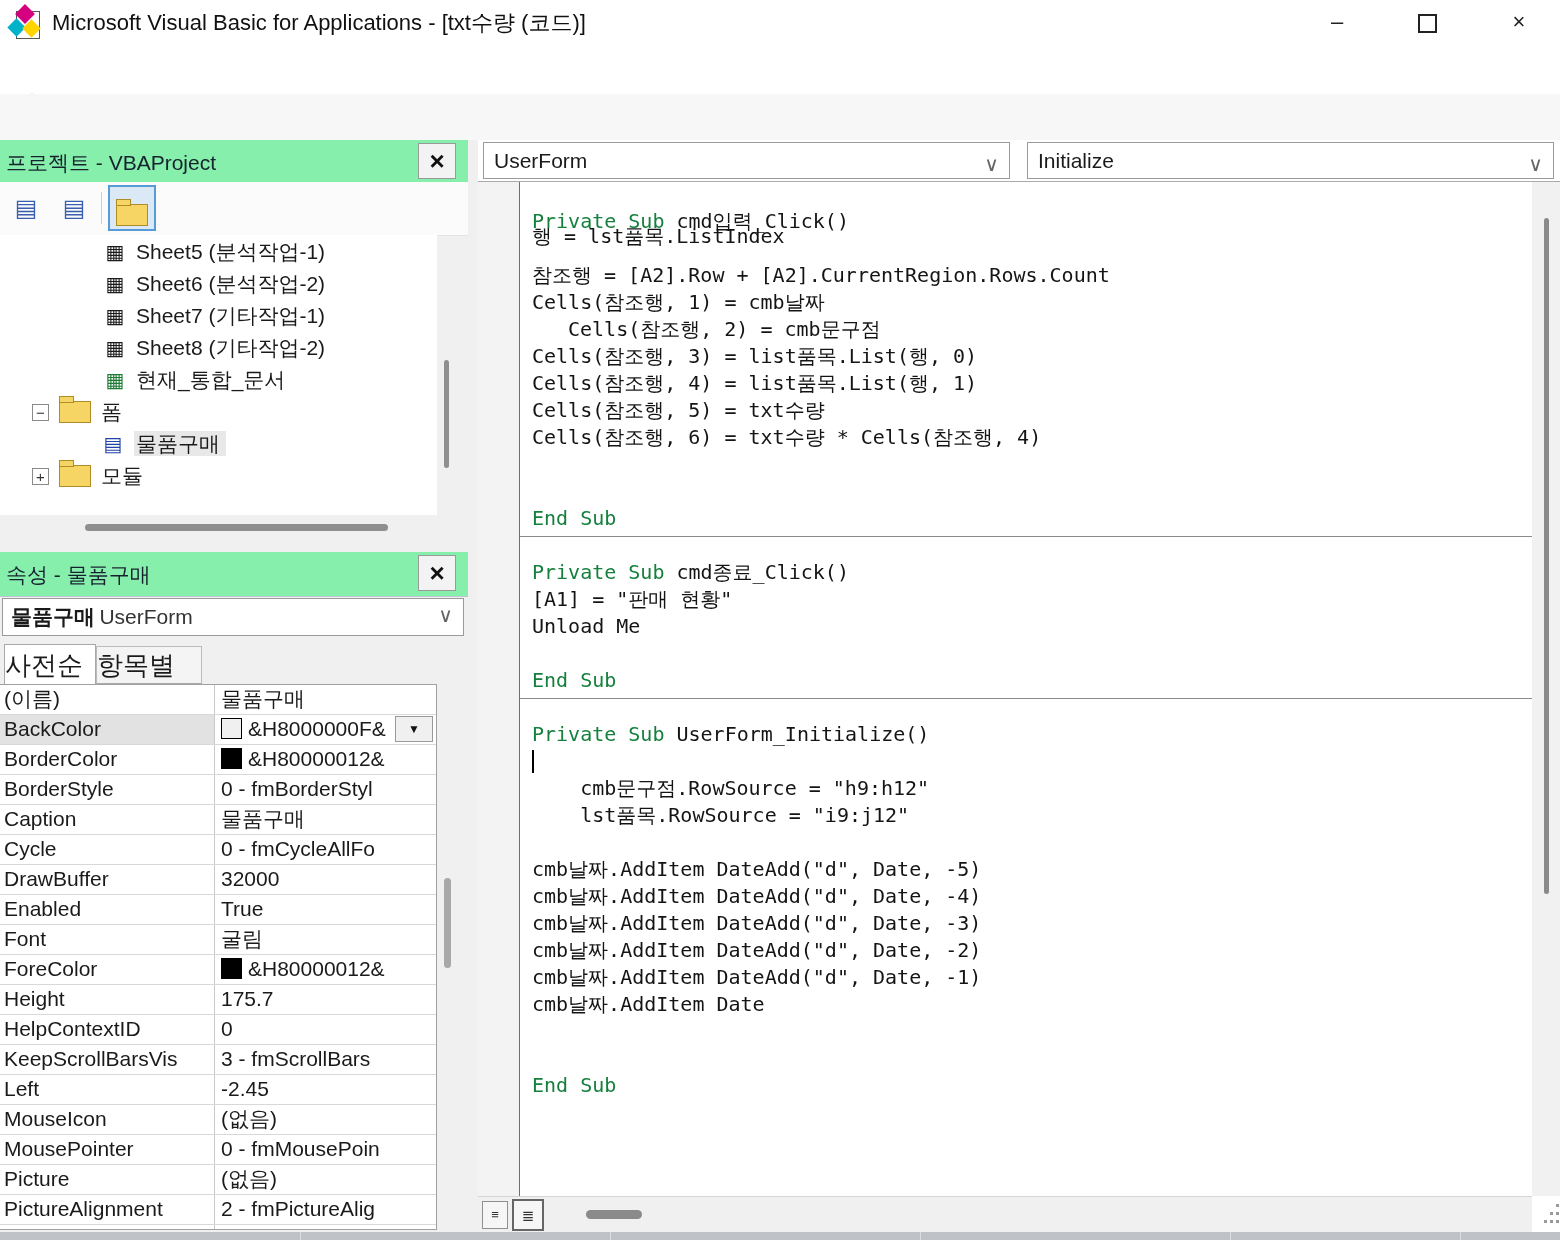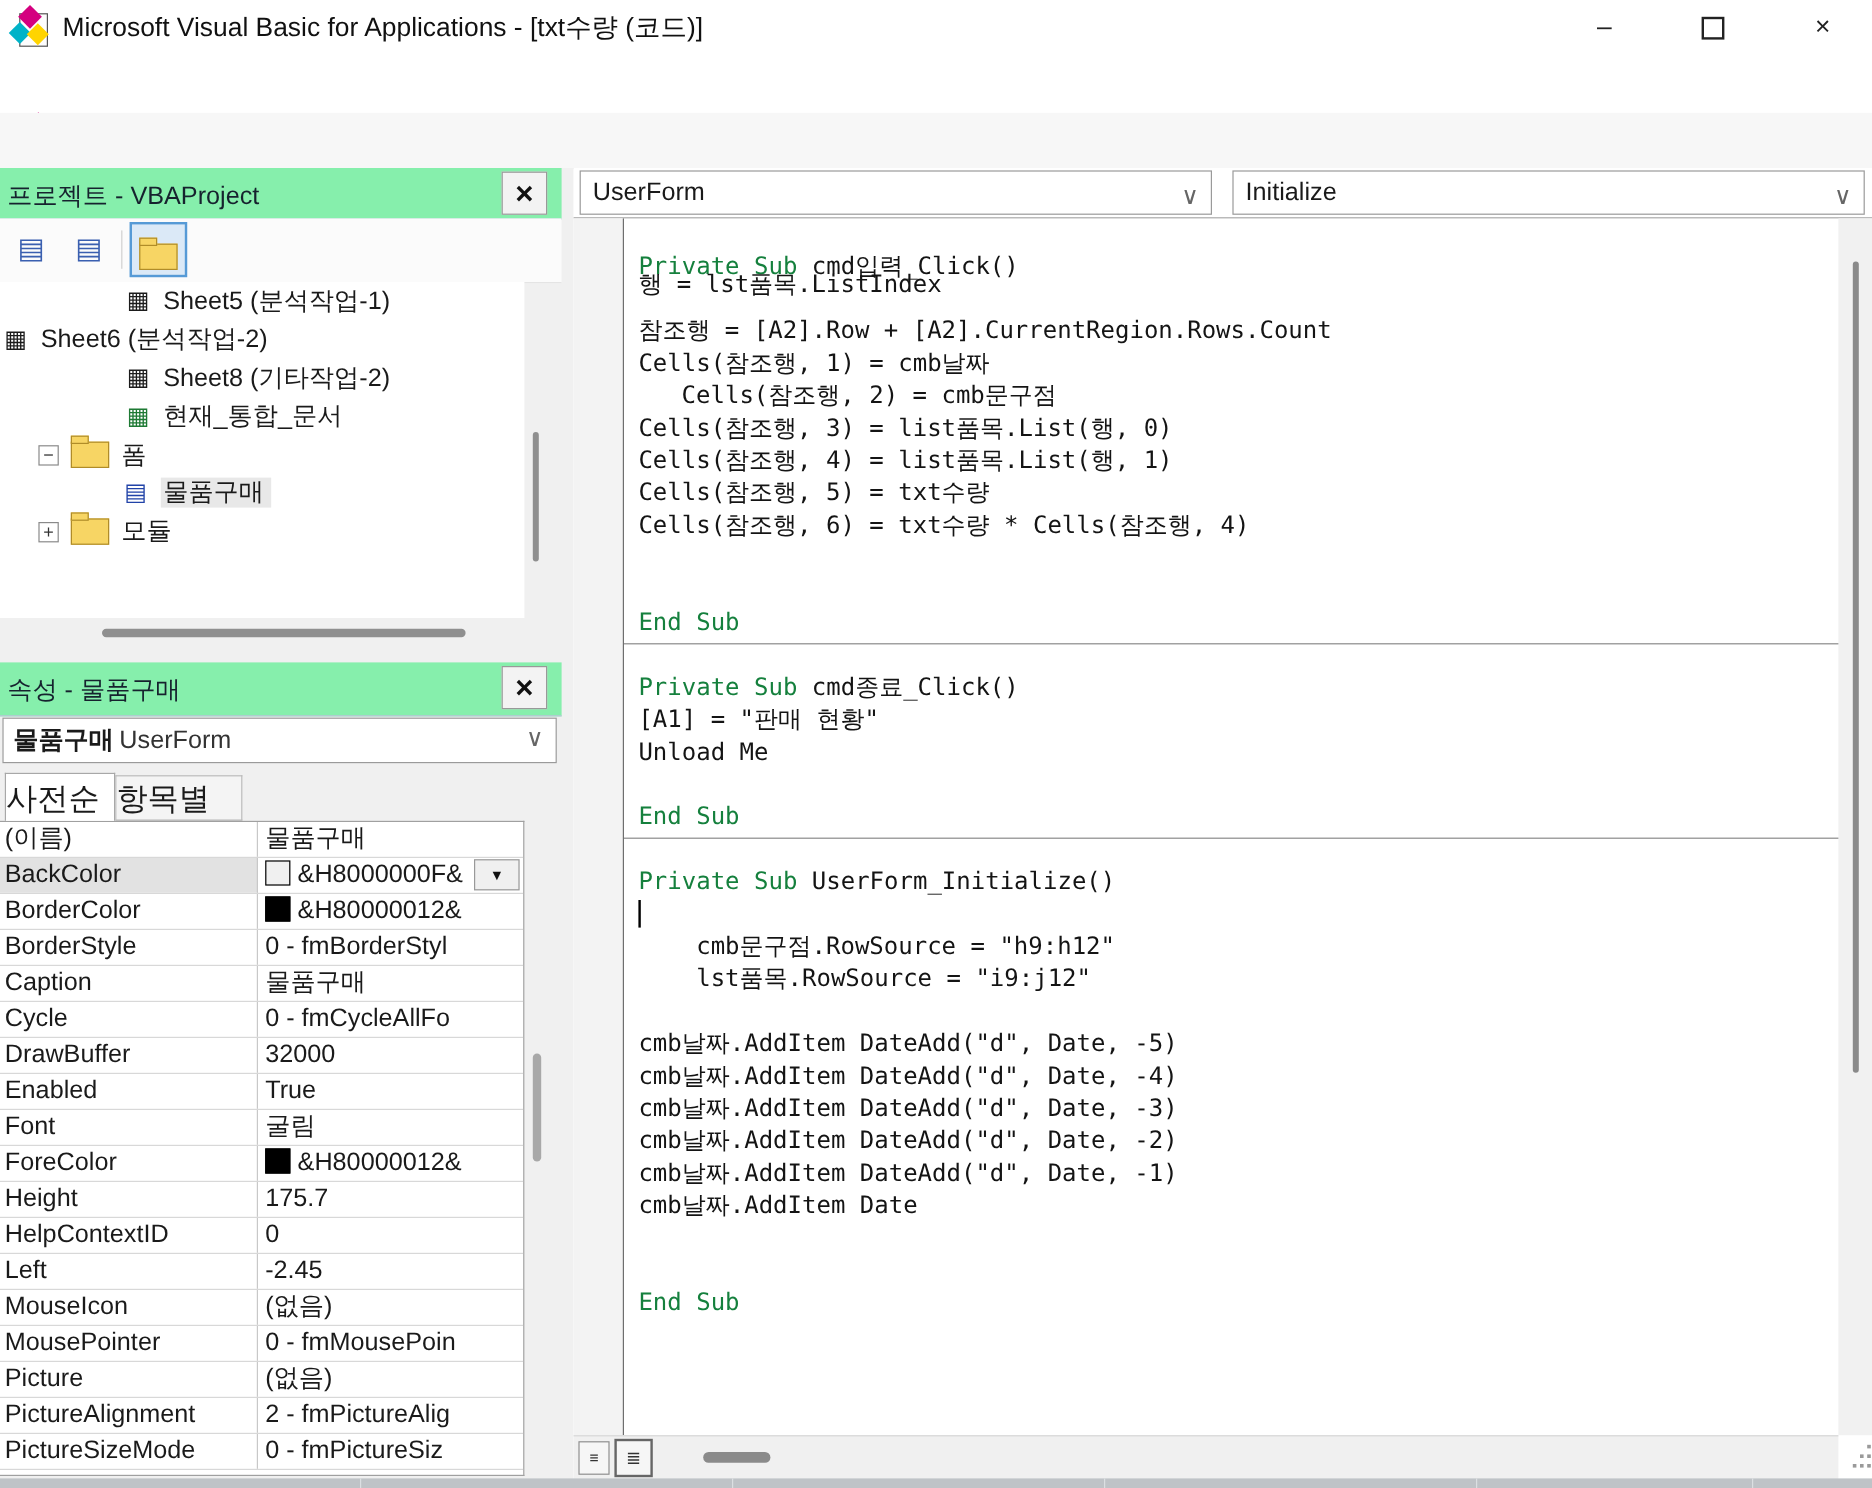--- a/index.html
+++ b/index.html
@@ -161,21 +161,22 @@
   <div class="phx">×</div>
 </div>
 <div class="abs" id="proj-toolbar">
   <div class="ptb" id="ptb-code">▤</div>
   <div class="ptb" id="ptb-object">▤</div>
   <div id="ptb-sep"></div>
   <div class="ptb" id="ptb-folder"><span class="folder-ico"></span></div>
 </div>
 <div class="abs" id="proj-tree">
     <div class="trow" style="padding-left: 102px;"><span class="ico sheet">▦</span><span class="lbl">Sheet5 (분석작업-1)</span></div>
-    <div class="trow" style=""><span class="ico sheet">▦</span><span class="lbl">Sheet6 (분석작업-2)</span></div>
+    <div class="trow" style="padding-left: 102px;"><span class="ico sheet">▦</span><span class="lbl">Sheet6 (분석작업-2)</span></div>
+    <div class="trow" style="padding-left: 102px;"><span class="ico sheet">▦</span><span class="lbl">Sheet7 (기타작업-1)</span></div>
     <div class="trow" style="padding-left: 102px;"><span class="ico sheet">▦</span><span class="lbl">Sheet8 (기타작업-2)</span></div>
     <div class="trow" style="padding-left: 102px;"><span class="ico workbook">▦</span><span class="lbl">현재_통합_문서</span></div>
     <div class="trow" style="padding-left: 32px;"><span class="exp">−</span><span class="folder-ico" style="margin-right: 10px;"></span><span class="lbl">폼</span></div>
     <div class="trow" style="padding-left: 100px;"><span class="ico form">▤</span><span class="lbl sel">물품구매</span></div>
     <div class="trow" style="padding-left: 32px;"><span class="exp">+</span><span class="folder-ico" style="margin-right: 10px;"></span><span class="lbl">모듈</span></div>
   </div>
 <div class="abs" id="proj-vscroll"></div>
 <div class="abs" id="proj-hscroll"></div>
 
 <div class="abs panel-header" id="prop-header">
@@ -232,20 +233,24 @@
       <div class="pname">ForeColor</div>
       <div class="pval"><span class="swatch" style="background: rgb(0, 0, 0);"></span><span>&amp;H80000012&amp;</span></div>
     </div>
     <div class="prow">
       <div class="pname">Height</div>
       <div class="pval"><span>175.7</span></div>
     </div>
     <div class="prow">
       <div class="pname">HelpContextID</div>
       <div class="pval"><span>0</span></div>
+    </div>
+    <div class="prow">
+      <div class="pname">KeepScrollBarsVis</div>
+      <div class="pval"><span>3 - fmScrollBars</span></div>
     </div>
     <div class="prow">
       <div class="pname">Left</div>
       <div class="pval"><span>-2.45</span></div>
     </div>
     <div class="prow">
       <div class="pname">MouseIcon</div>
       <div class="pval"><span>(없음)</span></div>
     </div>
     <div class="prow">

